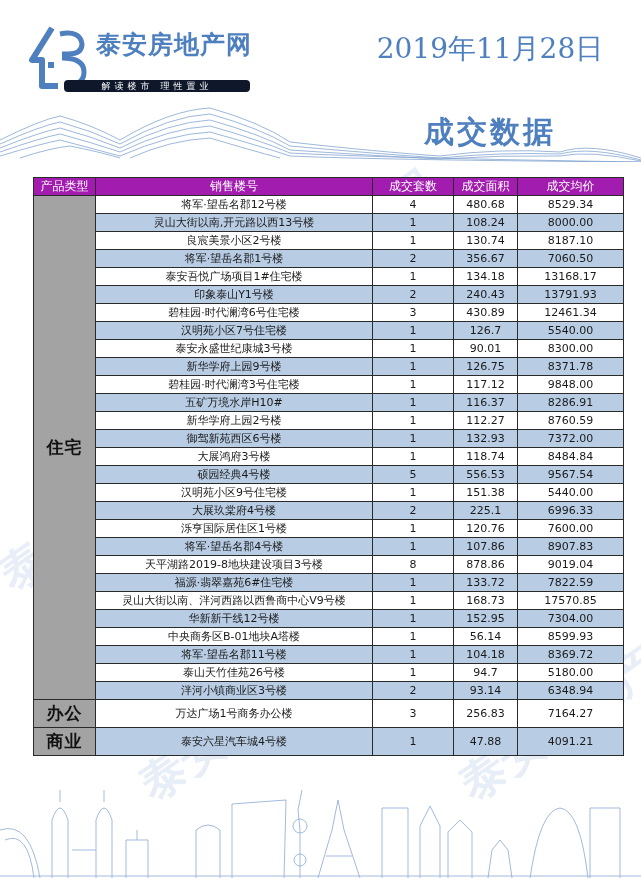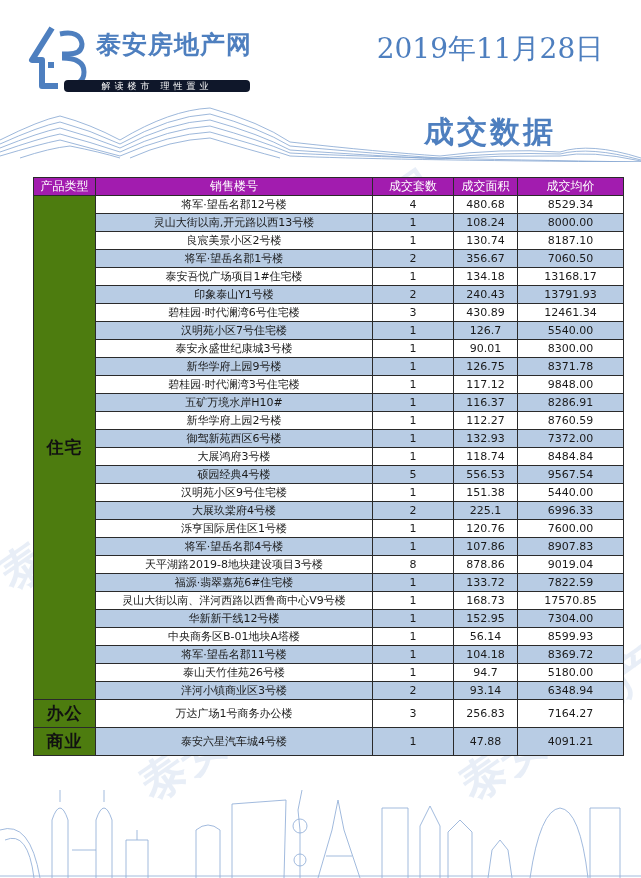--- a/index.html
+++ b/index.html
@@ -11,21 +11,21 @@
   .slogan{position:absolute;left:36px;top:56px;width:186px;height:12px;background:#0f172a;border-radius:4px;color:#ffffff;font-size:9px;line-height:12px;text-align:center;letter-spacing:4px;white-space:nowrap;}
   .title1{position:absolute;left:350px;top:30px;width:280px;text-align:center;font-family:"DejaVu Serif","Liberation Serif",serif;font-size:28px;font-weight:normal;color:#4e7fbf;white-space:nowrap;}
   .title2{position:absolute;left:350px;top:74px;width:280px;text-align:center;font-size:30px;font-weight:bold;color:#4e7fbf;letter-spacing:3px;margin-top:38px;}
   .mountains{position:absolute;left:0;top:100px;width:641px;height:62px;}
   .skyline{position:absolute;left:0;top:790px;width:641px;height:88px;}
   table{position:absolute;left:33px;top:177px;border-collapse:collapse;width:590px;table-layout:fixed;font-size:11px;color:#1a1a1a;}
   td,th{border:1px solid #2a2a2a;text-align:center;padding:0;height:17px;line-height:17px;white-space:nowrap;overflow:hidden;}
   th{background:#a21caf;color:#ffffff;font-weight:normal;font-size:12px;border-color:#2a2a2a;}
   tr.alt td.c{background:#b8cce4;margin-left:12px;}
   tr td.c{background:#ffffff;}
-  td.type{background:#4d7c0f;font-size:17px;font-weight:bold;color:#111;letter-spacing:1px;}
+  td.type{background:#a3a3a3;font-size:17px;font-weight:bold;color:#111;letter-spacing:1px;}
   tr.tall td{height:27px;line-height:27px;}
   .wm{position:absolute;font-size:46px;font-weight:bold;color:rgba(78,127,191,0.13);transform:rotate(-35deg);white-space:nowrap;pointer-events:none;}
 </style>
 </head>
 <body>
 
 <div class="wm" style="left:180px;top:230px;">泰安房地产网</div>
 <div class="wm" style="left:-20px;top:470px;">泰安房地产网</div>
 <div class="wm" style="left:340px;top:420px;">泰安房地产网</div>
 <div class="wm" style="left:120px;top:680px;">泰安房地产网</div>

